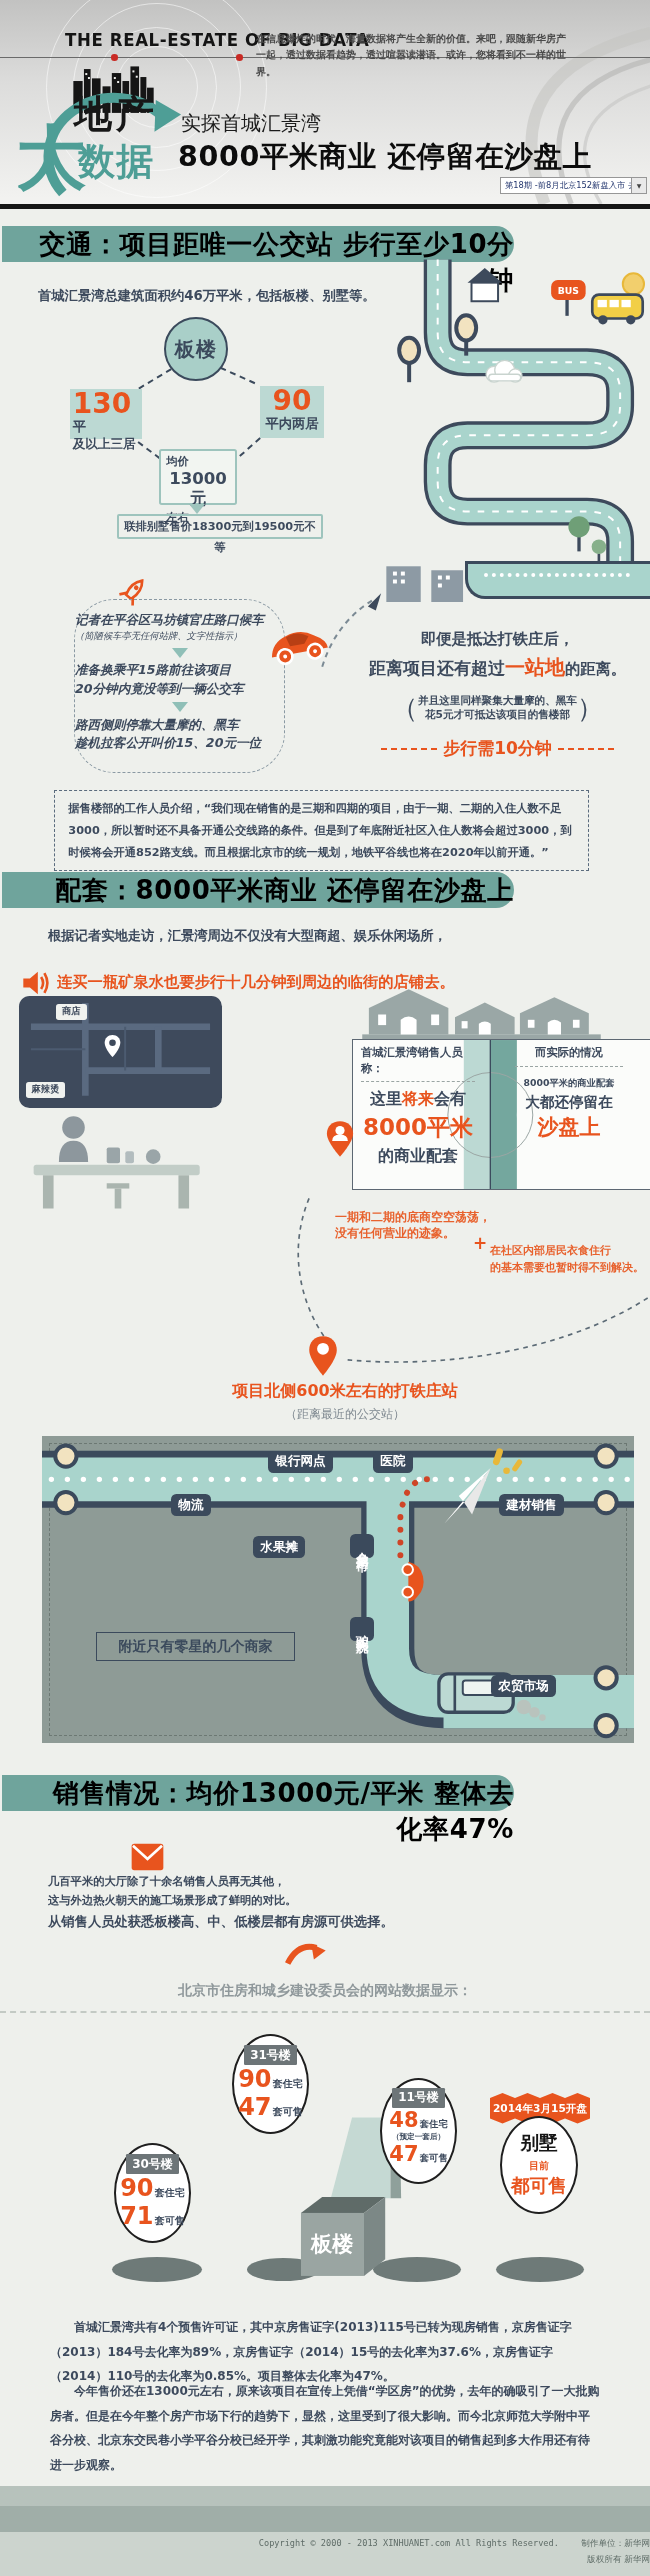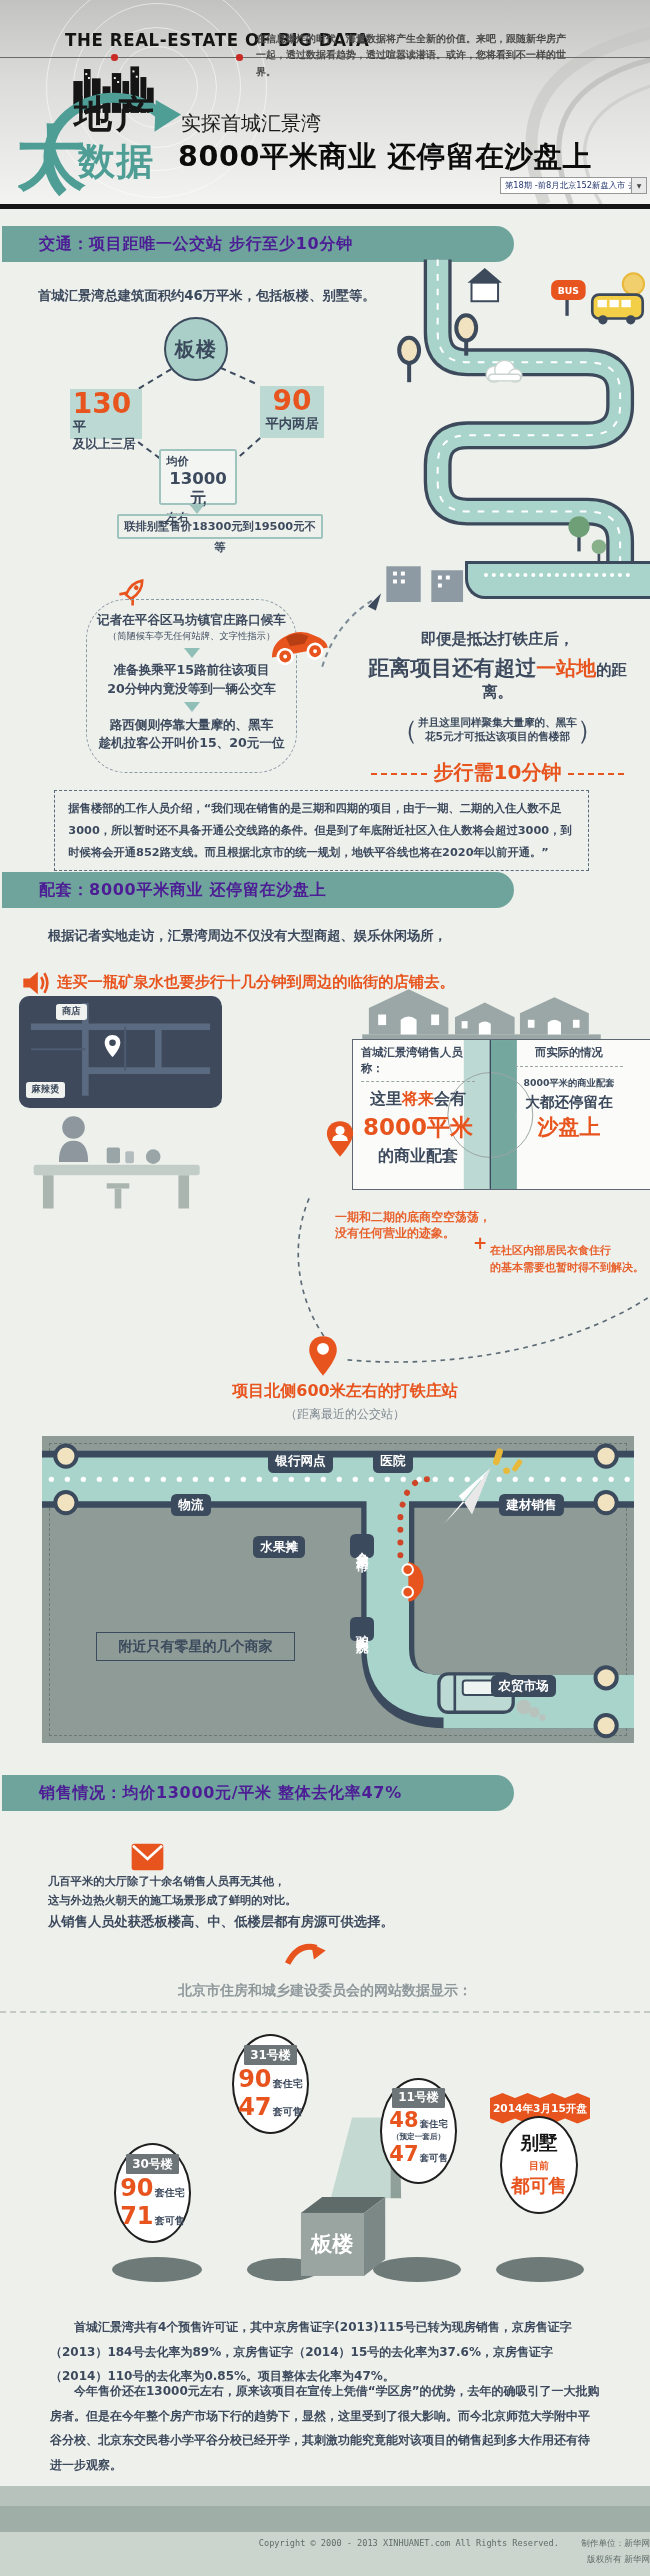--- a/index.html
+++ b/index.html
@@ -1,21 +1,21 @@
 <!DOCTYPE html>
 <html style="font-size:10.6px"><head>
 <meta charset="utf-8">
 <style>
   html,body{margin:0;padding:0;background:#dfe2dd;}
   .page{position:relative;width:650px;height:2576px;background:#eef0ec;
         font-family:"DejaVu Sans","Liberation Sans",sans-serif;overflow:hidden;}
   .abs{position:absolute;}
   .sec-bar{position:absolute;left:2px;width:512px;height:36px;background:#6fa49c;
-           border-radius:0 18.6px 18.6px 0;color:#4c1d95;font-size:16px;font-weight:bold;
-           line-height:36px;padding-left:37px;box-sizing:border-box;letter-spacing:0.7px;}
+           border-radius:0 18.6px 18.6px 0;color:#000000;font-size:26px;font-weight:bold;
+           line-height:36px;padding-left:37px;box-sizing:border-box;letter-spacing:0.7px;text-align:right;}
   .dark{color:#3d4a5d;}
   .orange{color:#e8541e;}
   .bold{font-weight:bold;}
   .center{text-align:center;}
   .map-pill{position:absolute;background:#3b4a5c;color:#fff;font-size:12.6px;font-weight:bold;
             padding:2.7px 7.3px;border-radius:5.3px;white-space:nowrap;}
   .map-pill.vert{writing-mode:vertical-rl;padding:8px 3.3px;letter-spacing:2px;}
   .tri-down{width:0;height:0;border-left:8.6px solid transparent;border-right:8.6px solid transparent;
             border-top:10px solid #8fbfb7;margin:4.6px auto;}
   .dash-seg{display:inline-block;width:56px;border-top:2px dashed #e8541e;vertical-align:middle;margin:0 6.6px 4.6px;}
@@ -162,21 +162,21 @@
   <div class="abs" style="left:189px;top:504px;width:0;height:0;border-left:8.6px solid transparent;border-right:8.6px solid transparent;border-top:10px solid #9ec4bd;"></div>
   <div class="abs center bold dark" style="left:117px;top:514px;width:206px;height:25px;border:2px solid #9ec4bd;border-radius:2px;box-sizing:border-box;line-height:21px;font-size:11.3px;">联排别墅售价18300元到19500元不等</div>
 
   <svg class="abs" style="left:118px;top:576px;" width="30.5" height="30.5" viewBox="0 0 46 46">
     <g transform="rotate(40 23 23)">
       <path d="M23,2 C30,10 32,22 28,34 L18,34 C14,22 16,10 23,2 Z" fill="none" stroke="#e8541e" stroke-width="4"></path>
       <circle cx="23" cy="16" r="3.5" fill="#e8541e"></circle>
       <path d="M18,30 L10,40 M28,30 L36,40" stroke="#e8541e" stroke-width="4"></path>
     </g>
   </svg>
-  <div class="abs" style="left:86px;top:599px;width:211px;height:174px;border:1.3px dashed #8a99a3;border-radius:40px;box-sizing:border-box;text-align:center;padding-top:12px;">
+  <div class="abs" style="left:74px;top:599px;width:211px;height:174px;border:1.3px dashed #8a99a3;border-radius:40px;box-sizing:border-box;text-align:left;padding-top:12px;font-style:italic;">
     <div class="dark bold" style="font-size:12.6px;">记者在平谷区马坊镇官庄路口候车</div>
     <div class="dark" style="font-size:9.3px;margin-top:1.3px;">（简陋候车亭无任何站牌、文字性指示）</div>
     <div class="tri-down"></div>
     <div class="dark bold" style="font-size:12.6px;">准备换乘平15路前往该项目</div>
     <div class="dark bold" style="font-size:12.6px;margin-top:1.3px;">20分钟内竟没等到一辆公交车</div>
     <div class="tri-down"></div>
     <div class="dark bold" style="font-size:12.6px;">路西侧则停靠大量摩的、黑车</div>
     <div class="dark bold" style="font-size:12.6px;margin-top:1.3px;">趁机拉客公开叫价15、20元一位</div>
   </div>
   <svg class="abs" style="left:265px;top:625px;transform:rotate(-10deg);" width="66" height="41" viewBox="0 0 100 62">
@@ -204,32 +204,32 @@
         <rect x="92" y="22" width="6" height="6"></rect>
       <rect x="80" y="34" width="6" height="6"></rect>
     </g>
   </svg>
   <div class="abs" style="left:465px;top:561px;width:186px;height:38px;background:#a9d4cc;border:3.3px solid #3b4a5c;border-right:none;border-radius:0 0 0 20px;box-sizing:border-box;">
     <div style="margin:9.3px 0 0 16px;width:146px;border-top:4px dotted #ffffff;"></div>
   </div>
   <div class="abs center" style="left:355px;top:629px;width:285px;">
     <div class="dark bold" style="font-size:15.3px;">即便是抵达打铁庄后，</div>
     <div style="margin-top:4px;">
-      <span class="dark bold" style="font-size:21px;">距离项目还有超过</span><span class="orange bold" style="font-size:20px;">一站地</span><span class="dark bold" style="font-size:15.3px;">的距离。</span>
+      <span class="dark bold" style="font-size:17px;">距离项目还有超过</span><span class="orange bold" style="font-size:20px;">一站地</span><span class="dark bold" style="font-size:15.3px;">的距离。</span>
     </div>
     <div style="margin-top:9.3px;display:flex;align-items:center;justify-content:center;">
       <span class="dark" style="font-size:26.5px;font-weight:normal;">（</span>
       <span style="display:inline-block;">
         <span class="dark bold" style="font-size:10.6px;display:block;">并且这里同样聚集大量摩的、黑车</span>
         <span class="dark bold" style="font-size:10.6px;display:block;">花5元才可抵达该项目的售楼部</span>
       </span>
       <span class="dark" style="font-size:26.5px;font-weight:normal;">）</span>
     </div>
     <div style="margin-top:10.6px;white-space:nowrap;">
-      <span class="dash-seg"></span><span class="orange bold" style="font-size:20px;">步行需10分钟</span><span class="dash-seg"></span>
+      <span class="dash-seg"></span><span class="orange bold" style="font-size:17px;">步行需10分钟</span><span class="dash-seg"></span>
     </div>
   </div>
 
   <div class="abs" style="left:54px;top:790px;width:535px;border:1.3px dashed #5a6b7d;box-sizing:border-box;padding:6.6px 13.3px;
               font-size:11.3px;font-weight:bold;color:#3d4a5d;line-height:1.95;">据售楼部的工作人员介绍，“我们现在销售的是三期和四期的项目，由于一期、二期的入住人数不足3000，所以暂时还不具备开通公交线路的条件。但是到了年底附近社区入住人数将会超过3000，到时候将会开通852路支线。而且根据北京市的统一规划，地铁平谷线也将在2020年以前开通。”</div>
 
   <div class="sec-bar" style="top:872px;">配套：8000平米商业 还停留在沙盘上</div>
   <div class="abs bold dark" style="left:48px;top:927px;font-size:13.3px;">根据记者实地走访，汇景湾周边不仅没有大型商超、娱乐休闲场所，</div>
   <svg class="abs" style="left:22px;top:969px;" width="29" height="28" viewBox="0 0 44 42">
     <polygon points="2,14 12,14 24,4 24,38 12,28 2,28" fill="#e8541e"></polygon>

